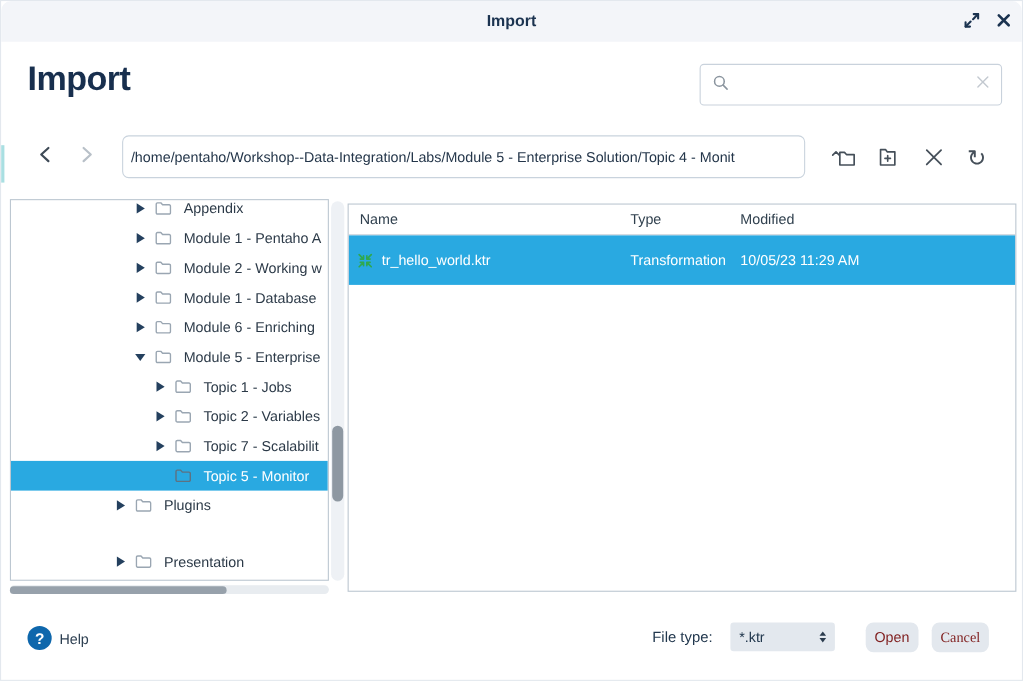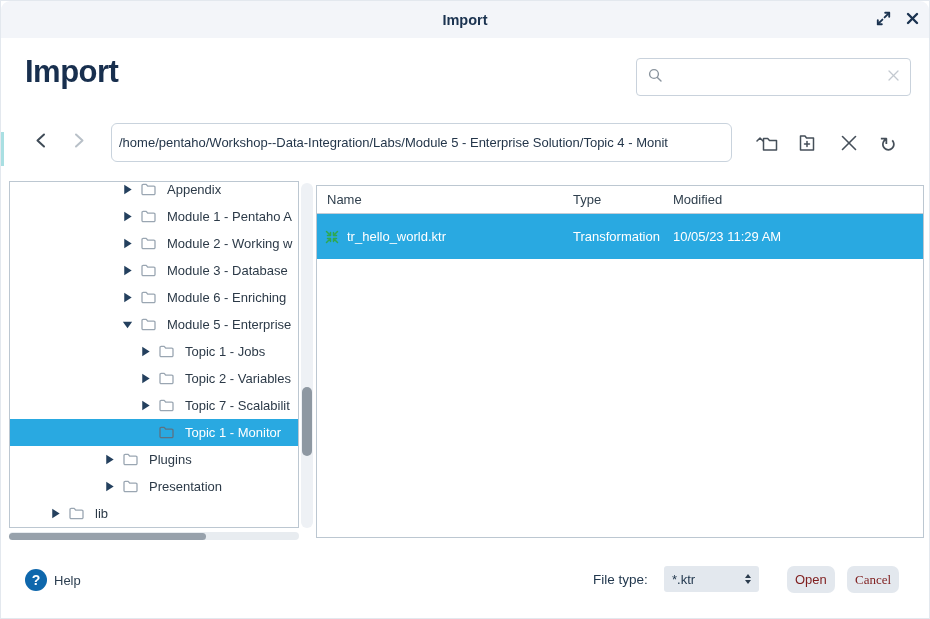--- a/index.html
+++ b/index.html
@@ -260,21 +260,21 @@
         <span class="tree-toggle">
           <svg width="13" height="13" viewBox="0 0 14 14">
             <polygon points="3.5,2 11.5,7 3.5,12" fill="#24405e"></polygon>
           </svg>
         </span>
         <span class="tree-folder">
           <svg width="15" height="13" viewBox="0 0 15 13" fill="none" stroke="#9aa6b2" stroke-width="1.3" stroke-linejoin="round">
             <path d="M1 2.6 a1.2 1.2 0 0 1 1.2 -1.2 h3 l1.6 1.8 h6 a1.2 1.2 0 0 1 1.2 1.2 v6 a1.2 1.2 0 0 1 -1.2 1.2 h-10.6 a1.2 1.2 0 0 1 -1.2 -1.2 z"></path>
           </svg>
         </span>
-        <span>Module 3 - Database</span>
+        <span>Module 1 - Database</span>
       </div>
       <div class="tree-row" style="padding-left: 110px;">
         <span class="tree-toggle">
           <svg width="13" height="13" viewBox="0 0 14 14">
             <polygon points="3.5,2 11.5,7 3.5,12" fill="#24405e"></polygon>
           </svg>
         </span>
         <span class="tree-folder">
           <svg width="15" height="13" viewBox="0 0 15 13" fill="none" stroke="#9aa6b2" stroke-width="1.3" stroke-linejoin="round">
             <path d="M1 2.6 a1.2 1.2 0 0 1 1.2 -1.2 h3 l1.6 1.8 h6 a1.2 1.2 0 0 1 1.2 1.2 v6 a1.2 1.2 0 0 1 -1.2 1.2 h-10.6 a1.2 1.2 0 0 1 -1.2 -1.2 z"></path>
@@ -334,36 +334,36 @@
         </span>
         <span>Topic 7 - Scalabilit</span>
       </div>
       <div class="tree-row selected" style="padding-left: 128px;">
         <span class="tree-toggle"></span>
         <span class="tree-folder">
           <svg width="15" height="13" viewBox="0 0 15 13" fill="none" stroke="#5d7282" stroke-width="1.3" stroke-linejoin="round">
             <path d="M1 2.6 a1.2 1.2 0 0 1 1.2 -1.2 h3 l1.6 1.8 h6 a1.2 1.2 0 0 1 1.2 1.2 v6 a1.2 1.2 0 0 1 -1.2 1.2 h-10.6 a1.2 1.2 0 0 1 -1.2 -1.2 z"></path>
           </svg>
         </span>
-        <span>Topic 1 - Monitor</span>
+        <span>Topic 5 - Monitor</span>
       </div>
       <div class="tree-row" style="padding-left: 92px;">
         <span class="tree-toggle">
           <svg width="13" height="13" viewBox="0 0 14 14">
             <polygon points="3.5,2 11.5,7 3.5,12" fill="#24405e"></polygon>
           </svg>
         </span>
         <span class="tree-folder">
           <svg width="15" height="13" viewBox="0 0 15 13" fill="none" stroke="#9aa6b2" stroke-width="1.3" stroke-linejoin="round">
             <path d="M1 2.6 a1.2 1.2 0 0 1 1.2 -1.2 h3 l1.6 1.8 h6 a1.2 1.2 0 0 1 1.2 1.2 v6 a1.2 1.2 0 0 1 -1.2 1.2 h-10.6 a1.2 1.2 0 0 1 -1.2 -1.2 z"></path>
           </svg>
         </span>
         <span>Plugins</span>
       </div>
-      <div class="tree-row" style="padding-left: 92px;">
+      <div class="tree-row" style="padding-left: 92px; margin-top: 24px;">
         <span class="tree-toggle">
           <svg width="13" height="13" viewBox="0 0 14 14">
             <polygon points="3.5,2 11.5,7 3.5,12" fill="#24405e"></polygon>
           </svg>
         </span>
         <span class="tree-folder">
           <svg width="15" height="13" viewBox="0 0 15 13" fill="none" stroke="#9aa6b2" stroke-width="1.3" stroke-linejoin="round">
             <path d="M1 2.6 a1.2 1.2 0 0 1 1.2 -1.2 h3 l1.6 1.8 h6 a1.2 1.2 0 0 1 1.2 1.2 v6 a1.2 1.2 0 0 1 -1.2 1.2 h-10.6 a1.2 1.2 0 0 1 -1.2 -1.2 z"></path>
           </svg>
         </span>

